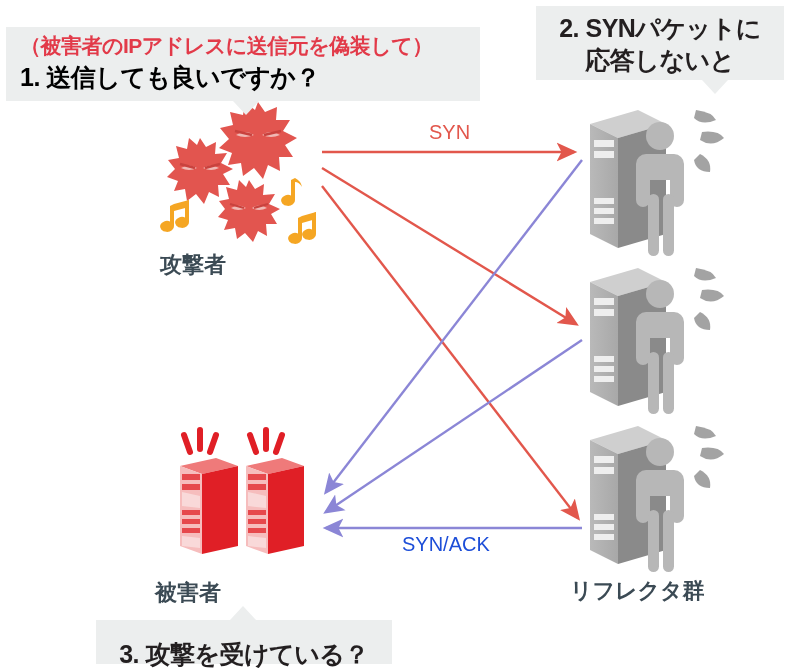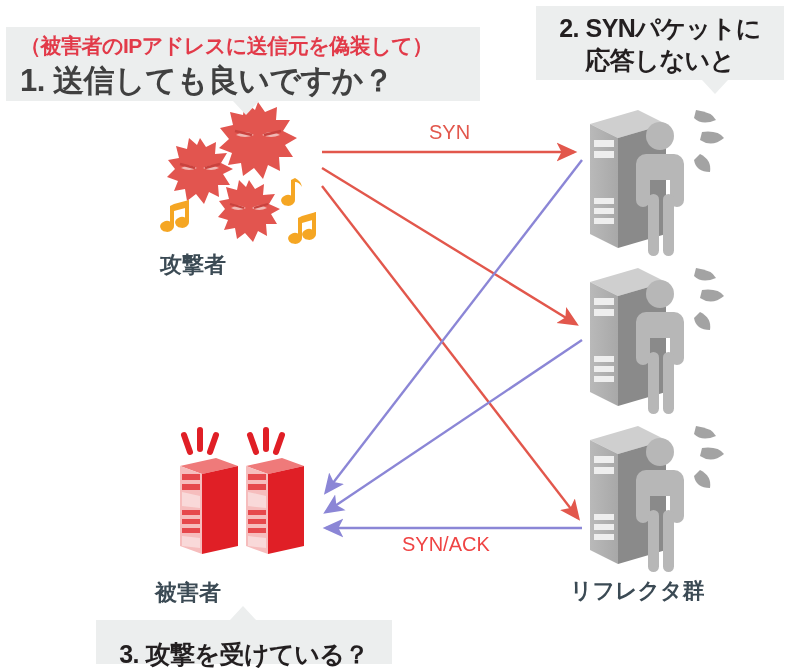--- a/index.html
+++ b/index.html
@@ -25,21 +25,21 @@
     position:absolute;
     width:0;height:0;
     border-left:13px solid transparent;
     border-right:13px solid transparent;
   }
   .tail-down{border-top:14px solid #eceeee;bottom:-14px;}
   .tail-up{border-bottom:14px solid #eceeee;top:-14px;}
 
   #bubble1{left:6px;top:18px;width:474px;height:74px;margin-top:9px;}
   #bubble1 .l1{color:#e23a49;font-size:21px;font-weight:700;letter-spacing:-0.5px;}
-  #bubble1 .l2{color:#404040;font-size:31px;font-weight:700;letter-spacing:-0.5px;margin-top:1px;}
+  #bubble1 .l2{color:#000000;font-size:25px;font-weight:700;letter-spacing:-0.5px;margin-top:1px;}
   #bubble1 .tail{left:227px;}
 
   #bubble2{left:536px;top:6px;width:248px;height:74px;text-align:center;}
   #bubble2 .l1,#bubble2 .l2{color:#231f20;font-size:25px;font-weight:700;letter-spacing:-0.5px;}
   #bubble2 .tail{left:166px;}
 
   #bubble3{left:96px;top:620px;width:296px;height:44px;text-align:center;padding-top:18px;}
   #bubble3 .l1{color:#231f20;font-size:25px;font-weight:700;letter-spacing:-0.5px;}
   #bubble3 .tail{left:134px;}
 
@@ -52,21 +52,21 @@
     text-align:left;
     white-space:nowrap;
   }
   #label-attacker{left:160px;top:250px;width:140px;}
   #label-victim{left:155px;top:578px;width:170px;}
   #label-reflectors{left:570px;top:576px;width:200px;}
 
   
   .flow-label{position:absolute;font-size:20px;font-weight:400;white-space:nowrap;}
   #label-syn{left:429px;top:121px;color:#e2574c;}
-  #label-synack{left:402px;top:533px;color:#ef4444;}
+  #label-synack{left:402px;top:533px;color:#1d4ed8;}
 
   
   svg.layer{position:absolute;left:0;top:0;width:800px;height:672px;}
   #arrows{pointer-events:none;}
 
   
   #cutoff-caption{
     position:absolute;left:600px;top:660px;width:196px;height:12px;
     overflow:hidden;
     font-size:13px;color:#6c6c6c;

